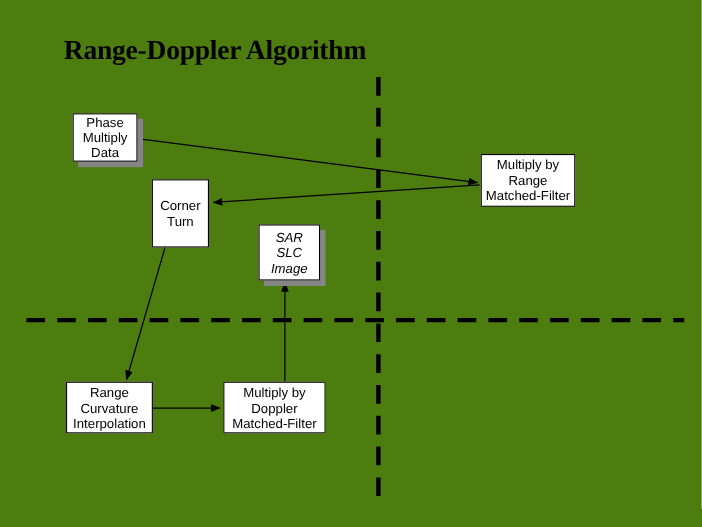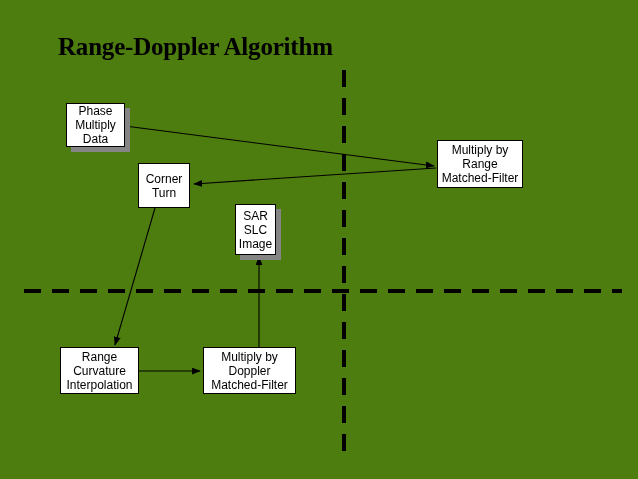--- a/index.html
+++ b/index.html
@@ -62,23 +62,23 @@
     z-index: 3;
   }
   .node.shadowed {
     box-shadow: 5px 5px 0 0 #858585;
   }
   .node .line {
     display: block;
     white-space: nowrap;
   }
   #node-phase-history-data { left: 66px; top: 103px; width: 59px; height: 44px; }
-  #node-corner-turn        { left: 138px; top: 163px; width: 52px; height: 45px; }
+  #node-corner-turn        { left: 138px; top: 163px; width: 52px; height: 62px; }
   #node-range-matched      { left: 437px; top: 140px; width: 86px; height: 48px; }
-  #node-sar-slc-image      { left: 235px; top: 204px; width: 41px; height: 51px; }
+  #node-sar-slc-image      { left: 235px; top: 204px; width: 56px; height: 51px; font-style: italic; }
   #node-range-curvature    { left: 60px; top: 347px; width: 79px; height: 47px; }
   #node-doppler-matched    { left: 203px; top: 347px; width: 93px; height: 47px; }
 </style>
 </head>
 <body>
 
 <div id="slide">
 
   <svg id="svg-layer" viewBox="0 0 638 479" xmlns="http://www.w3.org/2000/svg">
     <defs>

